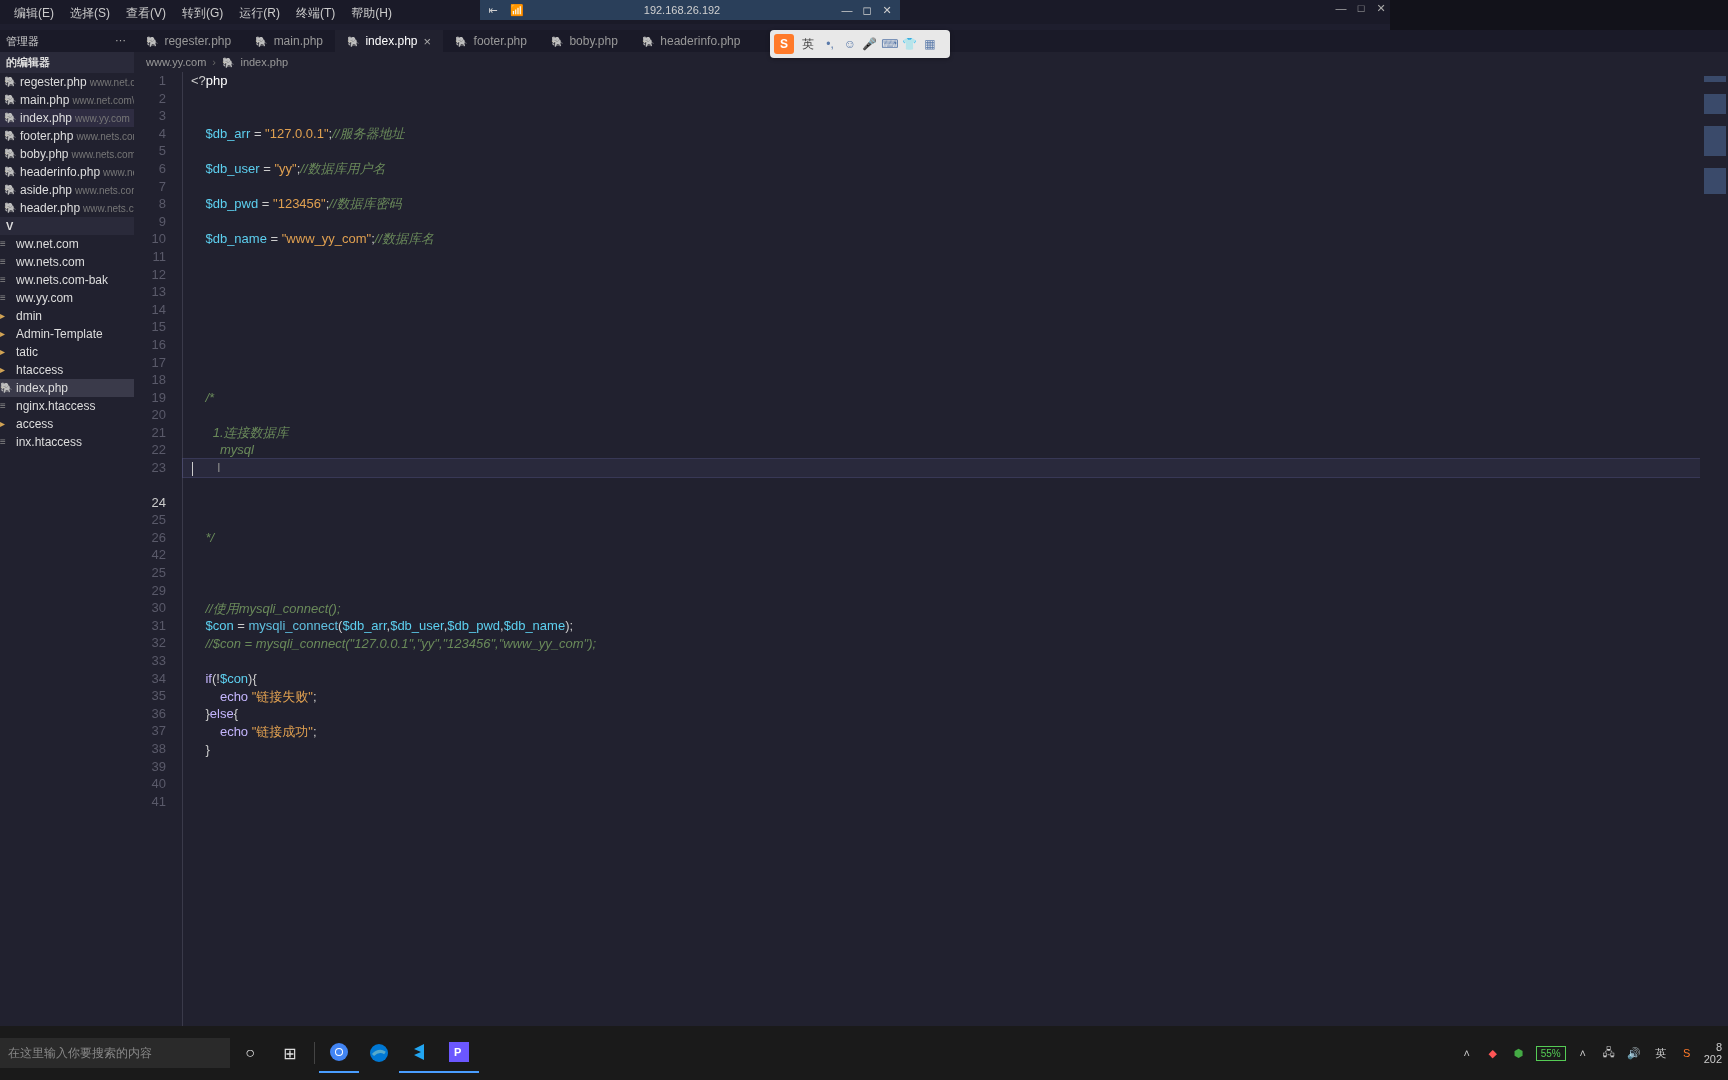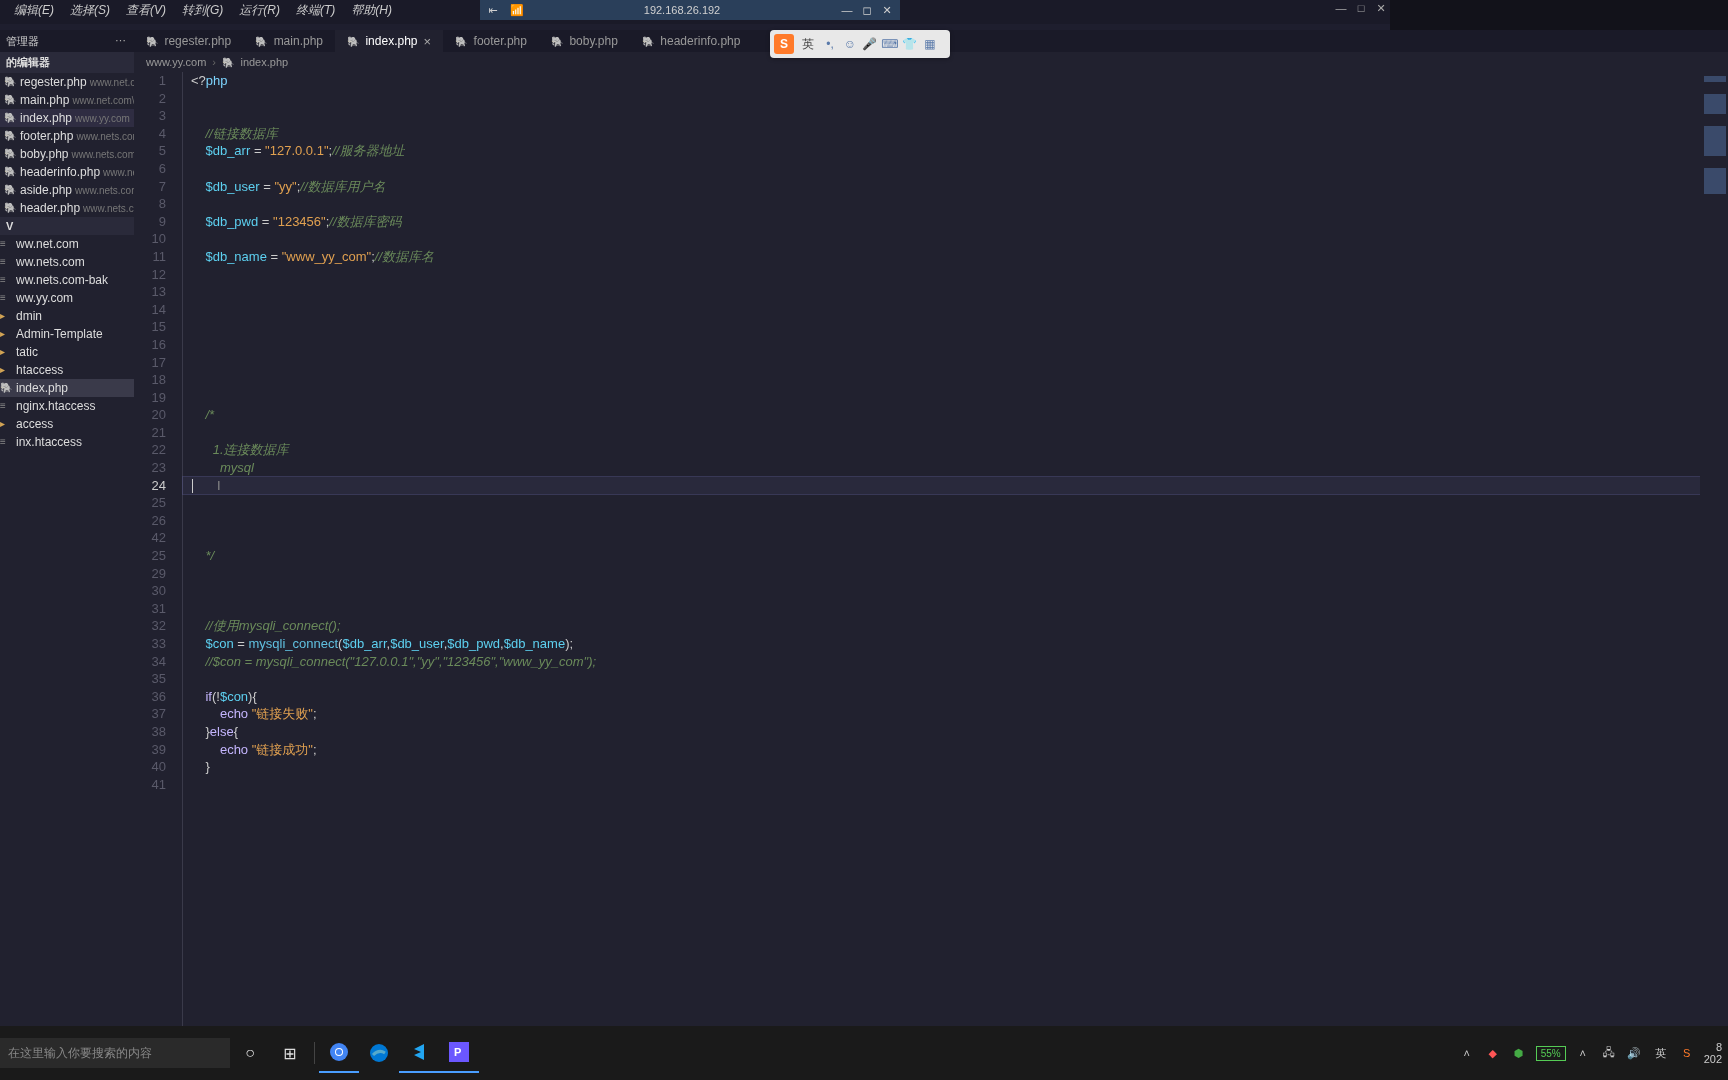--- a/index.html
+++ b/index.html
@@ -5,21 +5,21 @@
 * { margin: 0; padding: 0; box-sizing: border-box; font-family: "Segoe UI", sans-serif; }
 body { background: #1e1e2e; color: #cccccc; width: 1728px; height: 1080px; overflow: hidden; position: relative; }
 
 
 .remote-bar { position: absolute; top: 0; left: 480px; width: 420px; height: 20px; background: #2a3f5a; display: flex; align-items: center; justify-content: space-between; font-size: 11px; color: #d0d0d0; z-index: 50; }
 .remote-left { display: flex; gap: 10px; padding-left: 6px; }
 .remote-ctrl { display: flex; gap: 6px; padding-right: 6px; }
 .remote-icon { width: 14px; height: 14px; display: flex; align-items: center; justify-content: center; cursor: default; }
 
 
-.menubar { height: 24px; background: #1a1a28; display: flex; align-items: flex-start; padding: 0 6px; font-size: 12px; color: #cccccc; gap: 0; font-style: italic; }
+.menubar { height: 24px; background: #1a1a28; display: flex; align-items: flex-end; padding: 0 6px; font-size: 12px; color: #cccccc; gap: 0; }
 .menu-item { padding: 2px 8px; cursor: pointer; }
 .win-ctrl { position: absolute; right: 338px; top: 2px; display: flex; gap: 2px; }
 .win-btn { width: 18px; height: 14px; color: #aaa; font-size: 11px; text-align: center; cursor: pointer; }
 
 
 .title-hint { position: absolute; top: 8px; left: 600px; font-size: 11px; color: #3a3a4a; white-space: nowrap; }
 
 
 .ime-bar { position: absolute; top: 30px; left: 770px; width: 180px; height: 28px; background: #e8e8e8; border-radius: 4px; display: flex; align-items: center; padding: 0 4px; gap: 4px; z-index: 60; box-shadow: 0 1px 4px rgba(0,0,0,.3); }
 .ime-logo { width: 20px; height: 20px; background: #ff7a2a; border-radius: 3px; color: #fff; font-size: 12px; font-weight: bold; display: flex; align-items: center; justify-content: center; }
@@ -51,27 +51,27 @@
 .tab-close { color: #aaa; font-size: 13px; }
 
 
 .breadcrumb { position: absolute; top: 52px; left: 134px; right: 0; height: 20px; background: #21212f; display: flex; align-items: center; padding: 0 12px; font-size: 11px; color: #999; gap: 6px; }
 .crumb-sep { color: #666; }
 
 
 .editor { position: absolute; top: 72px; left: 134px; right: 0; bottom: 40px; background: #21212f; display: flex; font-family: Consolas, monospace; font-size: 13px; }
 .gutter { width: 48px; text-align: right; padding-right: 16px; color: #5a5a6a; user-select: none; }
 .gutter .ln { height: 17.6px; line-height: 17.6px; }
-.gutter .ln.cur { color: #ccc; }
+.gutter .ln.cur { color: #ccc; margin-top: 17px; }
 .code { flex: 1; position: relative; border-left: 1px solid #3a3a4a; }
 .code-line { height: 17.6px; line-height: 17.6px; padding-left: 8px; white-space: pre; }
 .code-line.hl { background: rgba(80,80,120,0.18); outline: 1px solid rgba(100,100,160,0.35); }
 
 
-.kw { color: #7dd3fc; }
+.kw { color: #ffffff; }
 .var { color: #5dd0f0; }
 .str { color: #e0a050; }
 .cmt { color: #6a8a5a; font-style: italic; }
 .op { color: #ccc; }
 .fn { color: #60c0e0; }
 .punc { color: #ccc; }
 .expr { color: #c4b5fd; }
 
 
 .minimap { position: absolute; right: 0; top: 72px; width: 28px; bottom: 40px; background: #21212f; }
@@ -322,21 +322,20 @@
       <div class="ln">37</div>
       <div class="ln">38</div>
       <div class="ln">39</div>
       <div class="ln">40</div>
       <div class="ln">41</div>
     </div>
   <div class="code" id="code">
       <div class="code-line"><span class="op">&lt;?</span><span class="kw">php</span></div>
       <div class="code-line"></div>
       <div class="code-line"></div>
-      <div class="code-line"><span>    </span><span class="cmt">//链接数据库</span></div>
       <div class="code-line"><span>    </span><span class="var">$db_arr</span><span class="op"> = </span><span class="str">"127.0.0.1"</span><span class="punc">;</span><span class="cmt">//服务器地址</span></div>
       <div class="code-line"></div>
       <div class="code-line"><span>    </span><span class="var">$db_user</span><span class="op"> = </span><span class="str">"yy"</span><span class="punc">;</span><span class="cmt">//数据库用户名</span></div>
       <div class="code-line"></div>
       <div class="code-line"><span>    </span><span class="var">$db_pwd</span><span class="op"> = </span><span class="str">"123456"</span><span class="punc">;</span><span class="cmt">//数据库密码</span></div>
       <div class="code-line"></div>
       <div class="code-line"><span>    </span><span class="var">$db_name</span><span class="op"> = </span><span class="str">"www_yy_com"</span><span class="punc">;</span><span class="cmt">//数据库名</span></div>
       <div class="code-line"></div>
       <div class="code-line"></div>
       <div class="code-line"></div>

